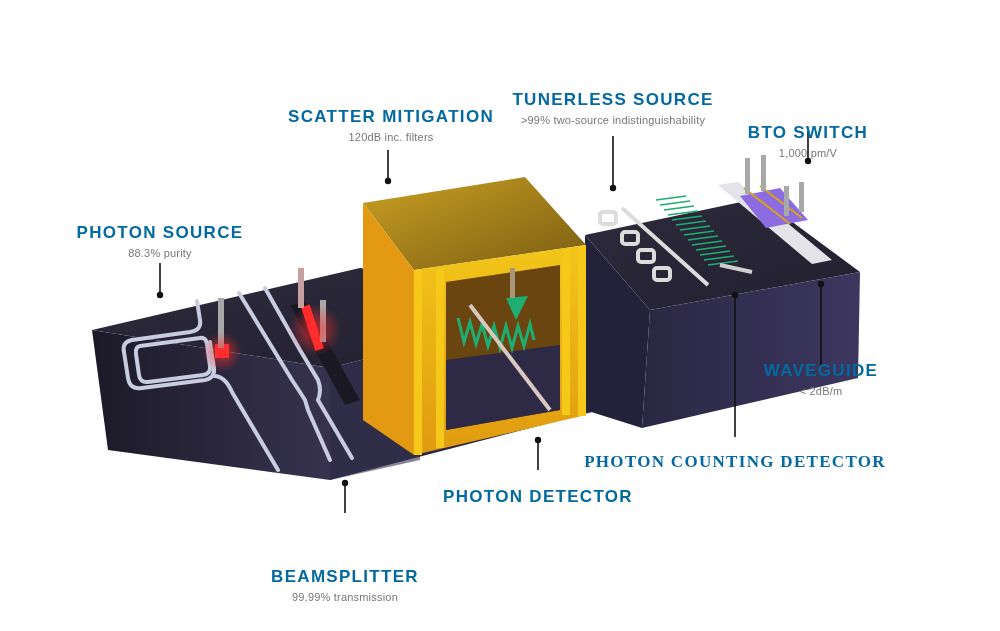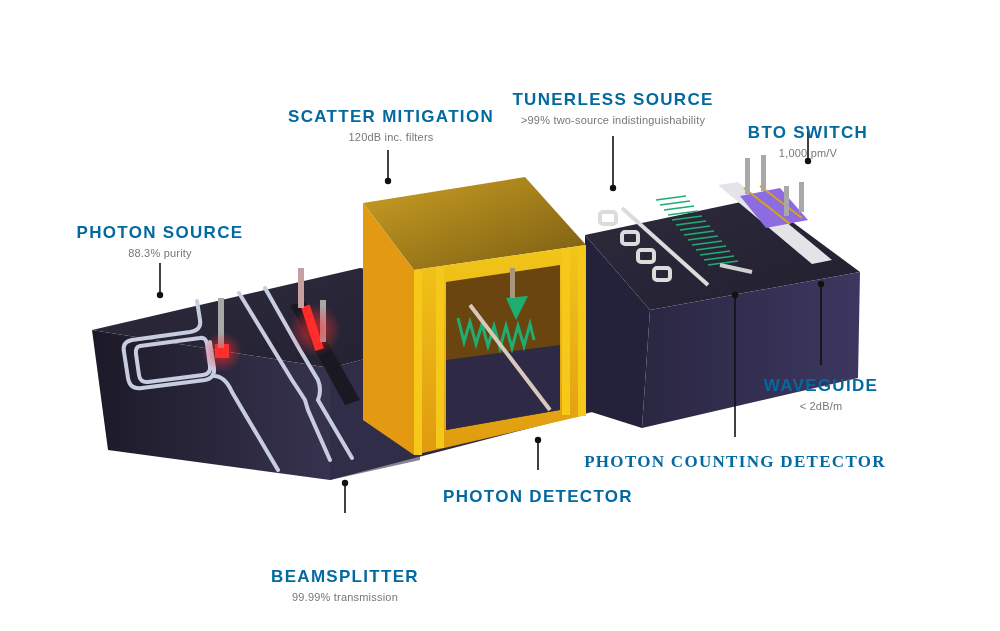--- a/index.html
+++ b/index.html
@@ -163,21 +163,21 @@
   <div class="sub">120dB inc. filters</div>
 </div>
 <div class="label" style="left:613px; top:90px;">
   <div class="title">TUNERLESS SOURCE</div>
   <div class="sub">&gt;99% two-source indistinguishability</div>
 </div>
 <div class="label" style="left:808px; top:91px;margin-top:32px;">
   <div class="title">BTO SWITCH</div>
   <div class="sub">1,000 pm/V</div>
 </div>
-<div class="label" style="left:821px; top:376px;">
+<div class="label" style="left:821px; top:361px;">
   <div class="title">WAVEGUIDE</div>
   <div class="sub">&lt; 2dB/m</div>
 </div>
 <div class="label" style="left:735px; top:452px;font-family:Liberation Serif, serif;">
   <div class="title">PHOTON COUNTING DETECTOR</div>
 </div>
 <div class="label" style="left:538px; top:487px;">
   <div class="title">PHOTON DETECTOR</div>
 </div>
 <div class="label" style="left:345px; top:530px;margin-top:37px;">

